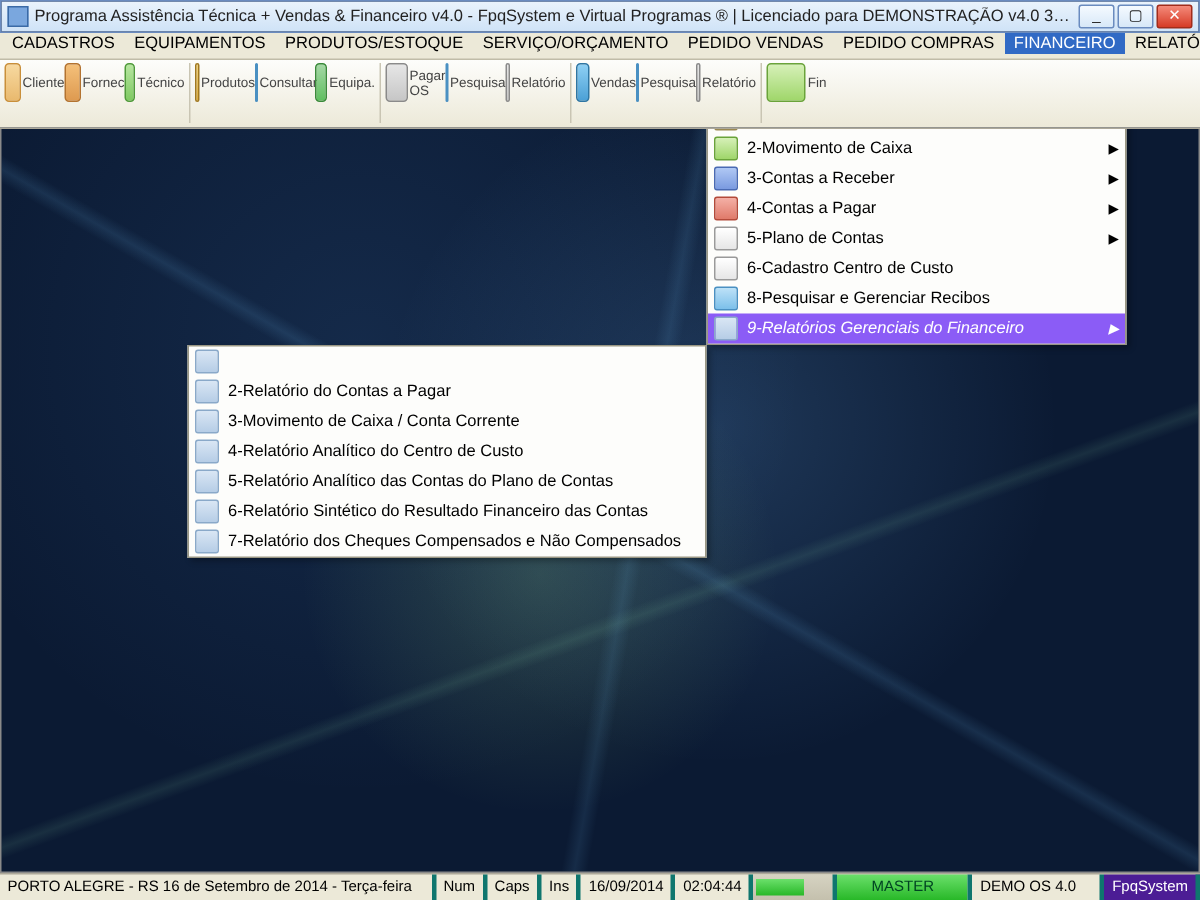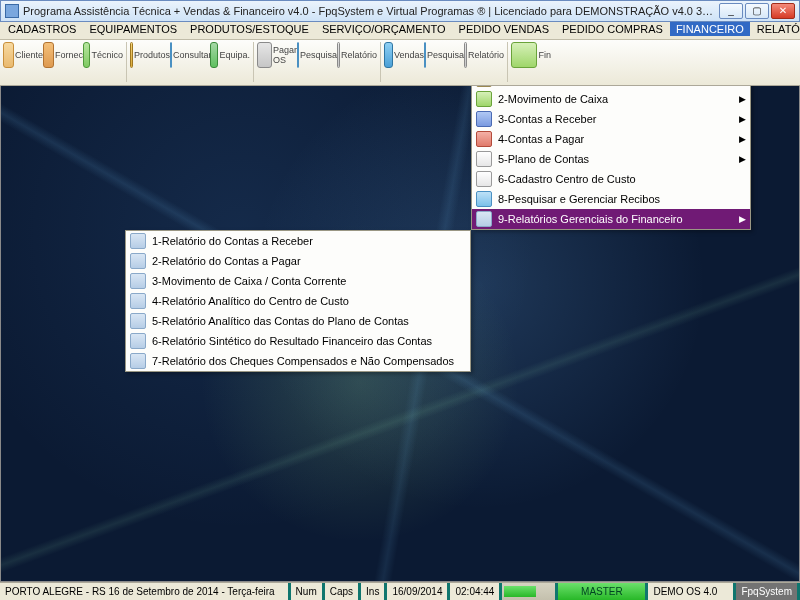--- a/index.html
+++ b/index.html
@@ -38,34 +38,34 @@
     background:
       linear-gradient(30deg, rgba(120,200,255,0) 48%, rgba(120,200,255,0.12) 49%, rgba(120,200,255,0) 50%),
       linear-gradient(100deg, rgba(120,200,255,0) 52%, rgba(120,200,255,0.10) 53%, rgba(120,200,255,0) 54%),
       linear-gradient(160deg, rgba(150,230,180,0) 60%, rgba(150,230,180,0.10) 61%, rgba(150,230,180,0) 62%);
   }
 
   
   .dropdown { position:absolute; background:#fdfdfb; border:1px solid #9a9784; box-shadow:2px 2px 4px rgba(0,0,0,0.3); font-size:11px;text-align:right; }
   .dropdown .ditem { height:20px; display:flex; align-items:center; padding:0 18px 0 4px; gap:6px; white-space:nowrap; position:relative; }
   .dropdown .ditem .dicon { width:16px; height:16px; flex:0 0 16px; border-radius:2px; }
-  .dropdown .ditem.hl { background:#701a75; color:#fff; }
+  .dropdown .ditem.hl { background:#8b5cf6; color:#fff;font-style:italic; }
   .dropdown .ditem .arrow { position:absolute; right:4px; font-size:9px; }
 
   .submenu { position:absolute; background:#fdfdfb; border:1px solid #9a9784; box-shadow:2px 2px 4px rgba(0,0,0,0.3); font-size:11px; }
   .submenu .ditem { height:20px; display:flex; align-items:center; padding:0 14px 0 4px; gap:6px; white-space:nowrap; }
   .submenu .ditem .dicon { width:16px; height:16px; flex:0 0 16px; background:linear-gradient(#d9e6f4,#b6cde6); border:1px solid #8aa9c9; border-radius:2px; }
 
   
   .statusbar { height:18px; background:#ece9d8; border-top:1px solid #aca899; display:flex; align-items:center; font-size:10px; }
   .cell { height:100%; border-right:3px solid #0f766e; padding:0 5px; display:flex; align-items:center; white-space:nowrap; }
   .cell.master { background:linear-gradient(#6be06b,#28b828); color:#042; justify-content:center; }
   .cell.prog { width:56px; background:linear-gradient(#d6d3c2,#c4c0ad); position:relative; padding:0; }
   .cell.prog::after { content:""; position:absolute; left:2px; top:3px; bottom:3px; width:60%; background:linear-gradient(#6be06b,#28b828); }
-  .cell.fpq { background:#737373; color:#fff; }
+  .cell.fpq { background:#4c1d95; color:#fff; }
 
   
   .ic-person1{background:linear-gradient(#f7d9a0,#e9b96e) ;border:1px solid #c98f3a;}
   .ic-person2{background:linear-gradient(#f4c07a,#de9a50);border:1px solid #b37330;}
   .ic-person3{background:linear-gradient(#b7e6a0,#7fc961);border:1px solid #4f9a3a;}
   .ic-box{background:linear-gradient(#f2d27a,#d9a93a);border:1px solid #a07820;}
   .ic-search{background:linear-gradient(#bde1f7,#7cc0ea);border:1px solid #4a90c2;}
   .ic-equip{background:linear-gradient(#a6d8a6,#5fbf5f);border:1px solid #3a8a3a;}
   .ic-clip{background:linear-gradient(#e6e6e6,#c6c6c6);border:1px solid #8a8a8a;}
   .ic-mon{background:linear-gradient(#8fd0f4,#4ba0d6);border:1px solid #2f76a3;}
@@ -196,21 +196,20 @@
       <div class="ditem hl">
         <div class="dicon ic-print"></div>
         <span>9-Relatórios Gerenciais do Financeiro</span>
         <span class="arrow">▶</span>
       </div>
     </div>
 
   <div class="submenu" id="submenu" style="left:124px; top:144px; width:346px;">
       <div class="ditem">
         <div class="dicon"></div>
-        <span>1-Relatório do Contas a Receber</span>
       </div>
       <div class="ditem">
         <div class="dicon"></div>
         <span>2-Relatório do Contas a Pagar</span>
       </div>
       <div class="ditem">
         <div class="dicon"></div>
         <span>3-Movimento de Caixa / Conta Corrente</span>
       </div>
       <div class="ditem">

